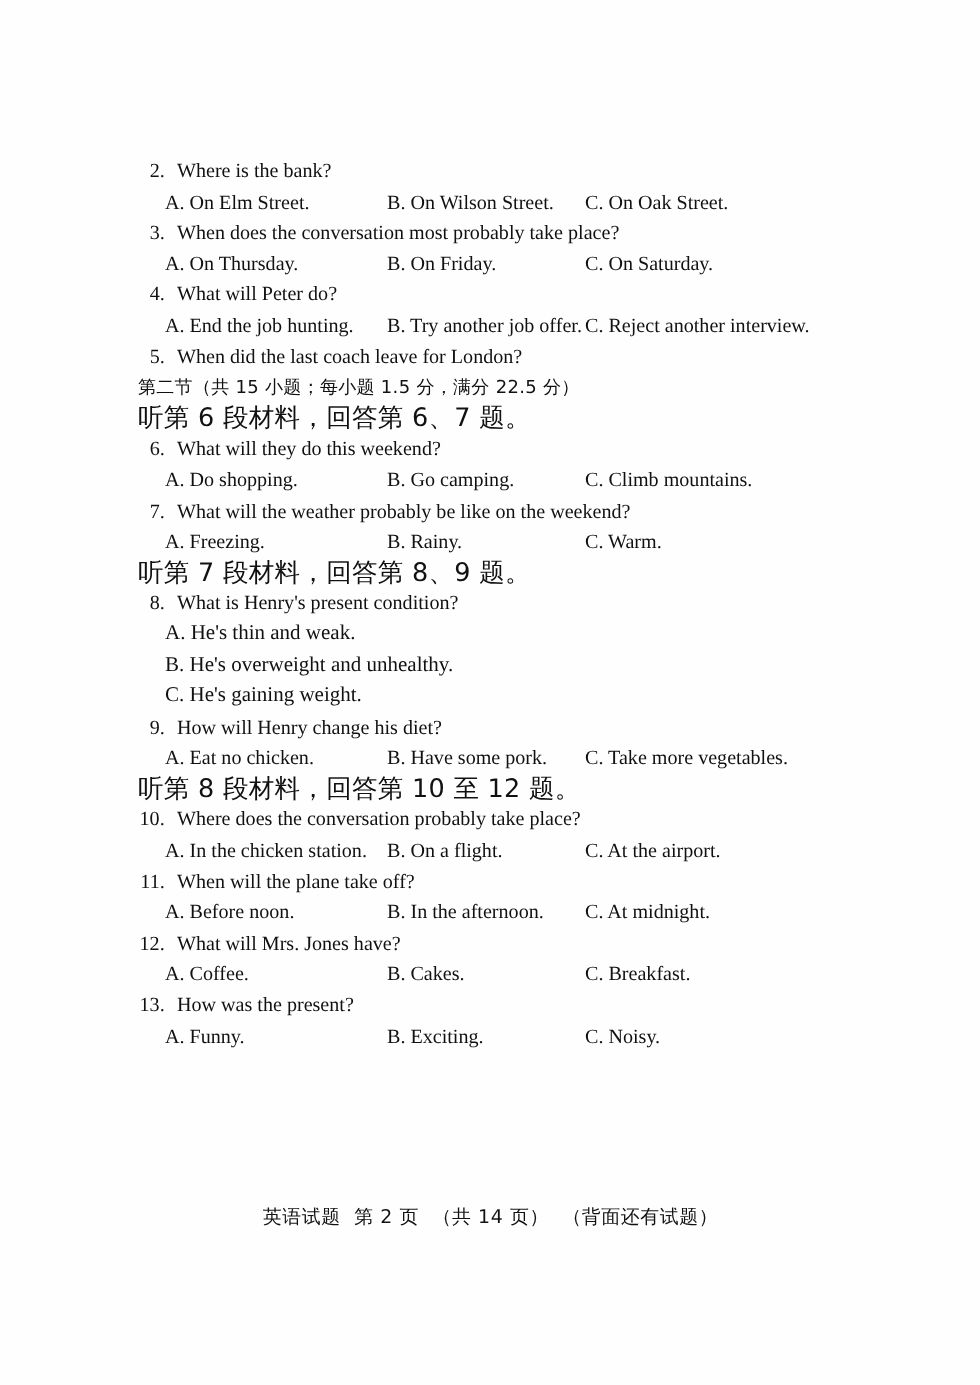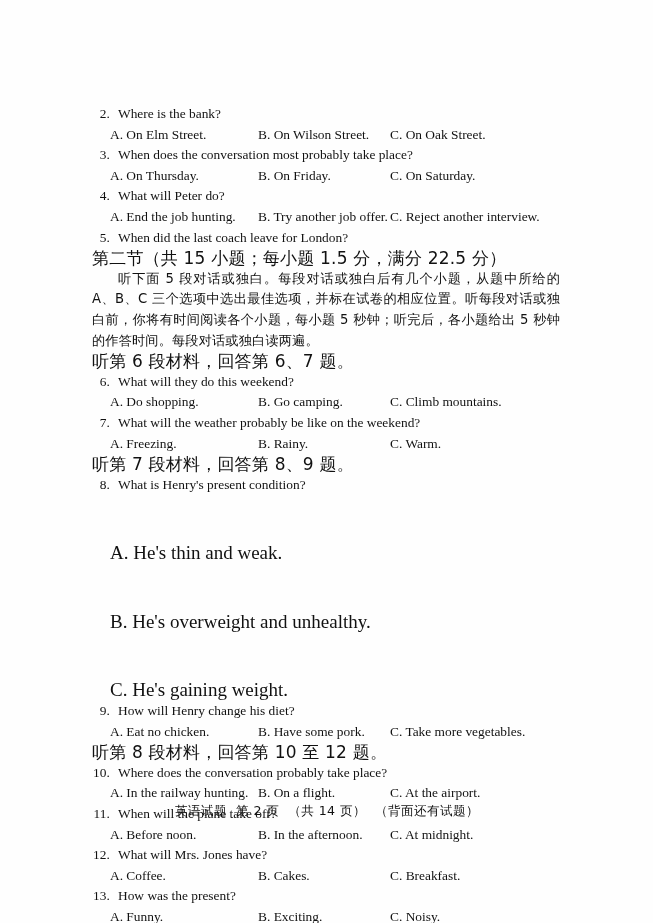--- a/index.html
+++ b/index.html
@@ -66,38 +66,37 @@
   }
   .opt-a { left: 18px; }
   .opt-b { left: 166px; }
   .opt-c { left: 298px; }
 
   
   .opt-stack {
     height: 20.6px;
     line-height: 20.6px;
     padding-left: 18px;
-    font-size: 19px;
-    white-space: nowrap;
-    margin-top: 48px;
+    font-size: 14px;
+    white-space: nowrap;
   }
 
   
   .cn {
     height: 20.6px;
     line-height: 20.6px;
     font-size: 17px;
     white-space: nowrap;
     font-family: "DejaVu Sans", "Liberation Sans", sans-serif;
     letter-spacing: 0.2px;
   }
   .cn-head {
     height: 20.6px;
     line-height: 20.6px;
-    font-size: 17px;
+    font-size: 12px;
     white-space: nowrap;
     font-family: "DejaVu Sans", "Liberation Sans", sans-serif;
     letter-spacing: 0.2px;
   }
 
   
   .cn-para {
     width: 468px;
     font-size: 13.2px;
     line-height: 20.6px;
@@ -161,21 +160,20 @@
       <span class="opt opt-c">C. Reject another interview.</span>
     </div>
 
     <div class="q-row">
       <span class="q-num">5.</span>
       <span class="q-text">When did the last coach leave for London?</span>
     </div>
 
     <div class="cn-head">第二节（共 15 小题；每小题 1.5 分，满分 22.5 分）</div>
 
-    <div class="cn-para">听下面 5 段对话或独白。每段对话或独白后有几个小题，从题中所给的 A、B、C 三个选项中选出最佳选项，并标在试卷的相应位置。听每段对话或独白前，你将有时间阅读各个小题，每小题 5 秒钟；听完后，各小题给出 5 秒钟的作答时间。每段对话或独白读两遍。</div>
 
     <div class="cn">听第 6 段材料，回答第 6、7 题。</div>
 
     <div class="q-row">
       <span class="q-num">6.</span>
       <span class="q-text">What will they do this weekend?</span>
     </div>
     <div class="opt-row">
       <span class="opt opt-a">A. Do shopping.</span>
       <span class="opt opt-b">B. Go camping.</span>
@@ -212,21 +210,21 @@
       <span class="opt opt-c">C. Take more vegetables.</span>
     </div>
 
     <div class="cn">听第 8 段材料，回答第 10 至 12 题。</div>
 
     <div class="q-row">
       <span class="q-num">10.</span>
       <span class="q-text">Where does the conversation probably take place?</span>
     </div>
     <div class="opt-row">
-      <span class="opt opt-a">A. In the railway hunting.</span>
+      <span class="opt opt-a">A. In the chicken station.</span>
       <span class="opt opt-b">B. On a flight.</span>
       <span class="opt opt-c">C. At the airport.</span>
     </div>
 
     <div class="q-row">
       <span class="q-num">11.</span>
       <span class="q-text">When will the plane take off?</span>
     </div>
     <div class="opt-row">
       <span class="opt opt-a">A. Before noon.</span>

